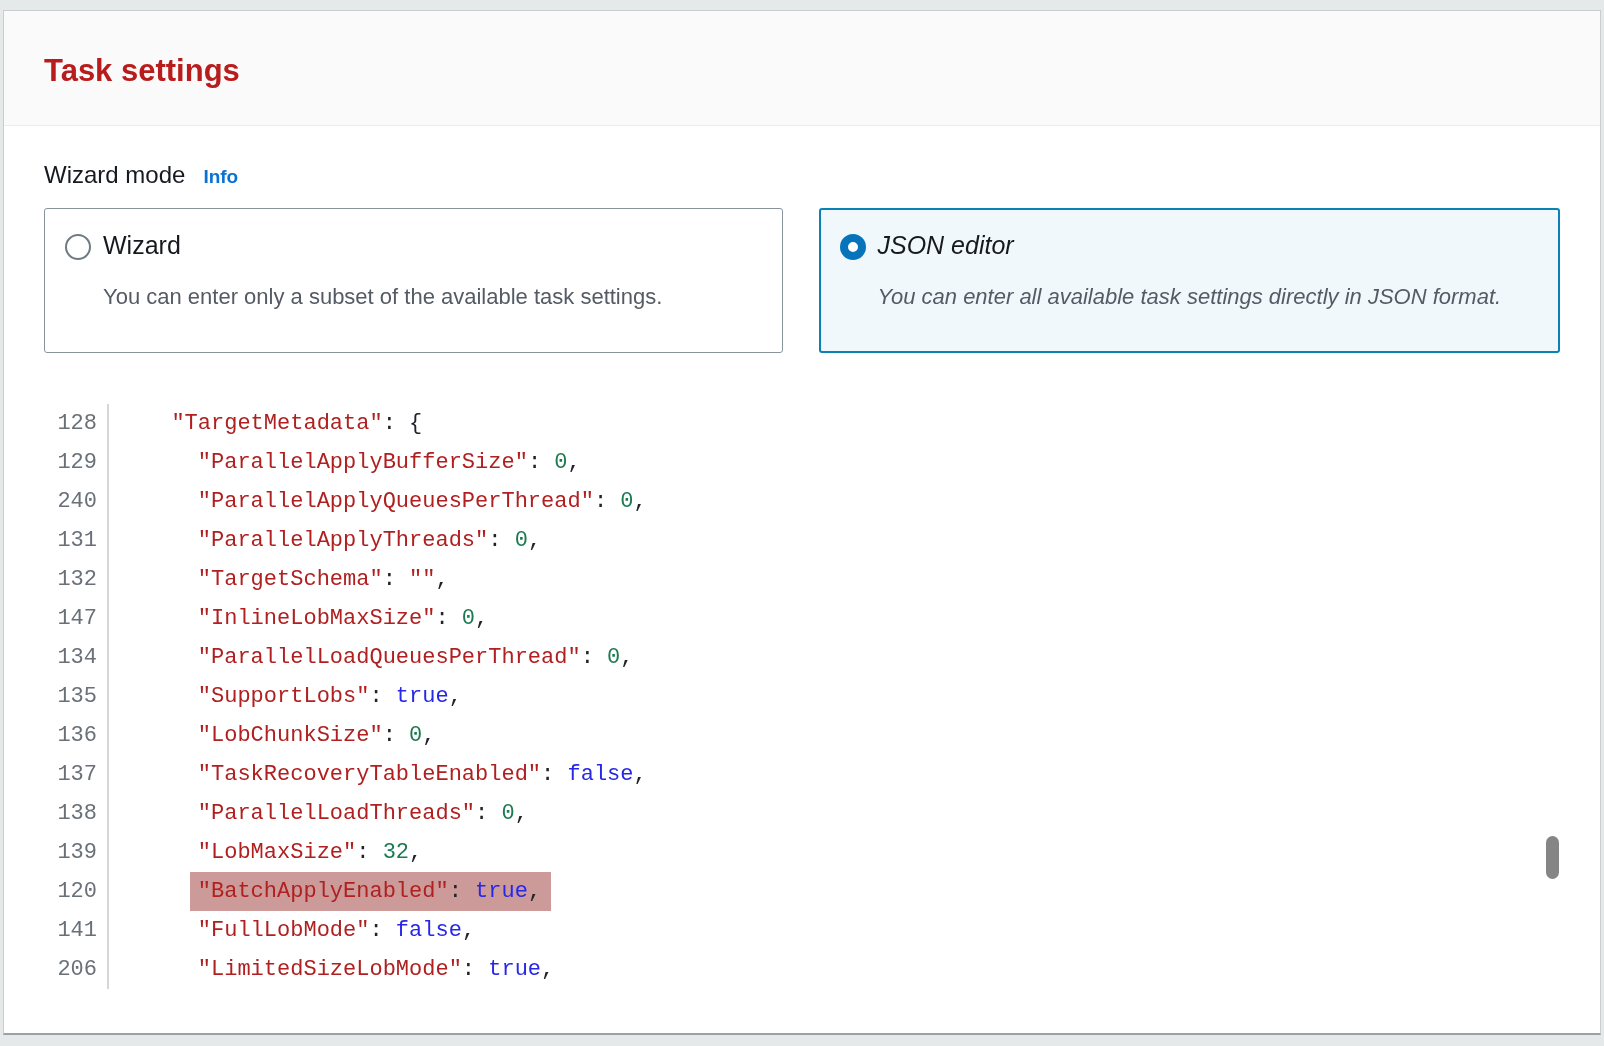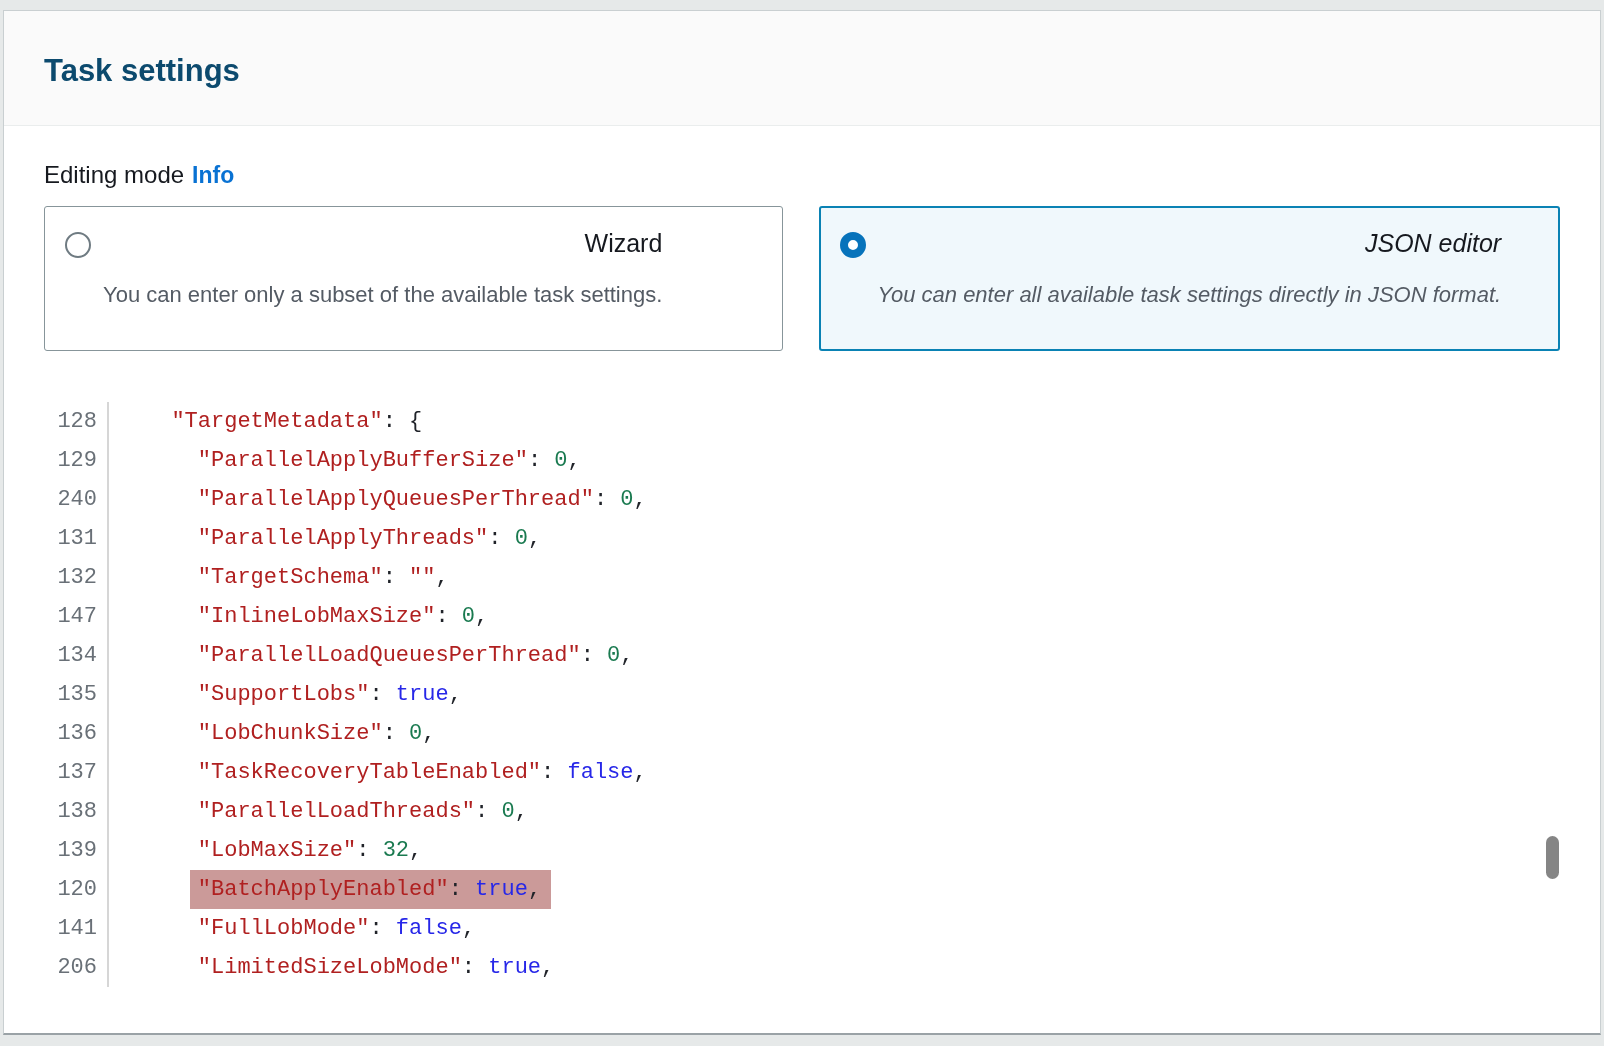--- a/index.html
+++ b/index.html
@@ -16,35 +16,35 @@
     background:#ffffff;
     border:1px solid #c9cfd1;
     border-bottom:2px solid #9aa2a6;
   }
   .card-header {
     height:115px; background:#fafafa;
     border-bottom:1px solid #eaeded;
     display:flex; align-items:center;
     padding:0 40px;
   }
-  .card-title { font-size:31px; font-weight:700; color:#0c4a6e;margin-top:6px; }
+  .card-title { font-size:31px; font-weight:700; color:#b91c1c;margin-top:6px; }
   .card-body { padding:34px 40px 0 40px; }
 
   .editing-row { font-size:24px; line-height:30px; }
   .info-link {
-    color:var(--link-blue,#0972d3); font-weight:700; font-size:23px;
-    margin-left:8px; text-decoration:none; cursor:pointer;
+    color:var(--link-blue,#0972d3); font-weight:700; font-size:19px;
+    margin-left:18px; text-decoration:none; cursor:pointer;
   }
 
   .tiles { display:flex; gap:36px; margin-top:16px; }
   .tile {
     width:739px; height:145px; background:#fff;
     border:1px solid #87959a; border-radius:3px;
     padding:22px 12px 22px 20px;
-    display:flex; gap:12px; cursor:pointer;text-align:right;
+    display:flex; gap:12px; cursor:pointer;
   }
   .tile.selected {
     width:742px;
     border:2px solid var(--selected-border,#0a82b4);
     background:var(--selected-bg,#f0f8fc);
     padding:21px 11px 21px 19px;
     font-style:italic;
   }
   .radio {
     flex:0 0 26px; width:26px; height:26px; margin-top:3px;
@@ -84,21 +84,21 @@
 <body>
 
 <div class="card">
   <div class="card-header">
     <h1 class="card-title">Task settings</h1>
   </div>
 
   <div class="card-body">
 
     <div class="editing-row">
-      <span>Editing mode</span><a class="info-link">Info</a>
+      <span>Wizard mode</span><a class="info-link">Info</a>
     </div>
 
     <div class="tiles">
 
       <div class="tile">
         <span class="radio"></span>
         <div>
           <div class="tile-title">Wizard</div>
           <div class="tile-desc">You can enter only a subset of the available task settings.</div>
         </div>

